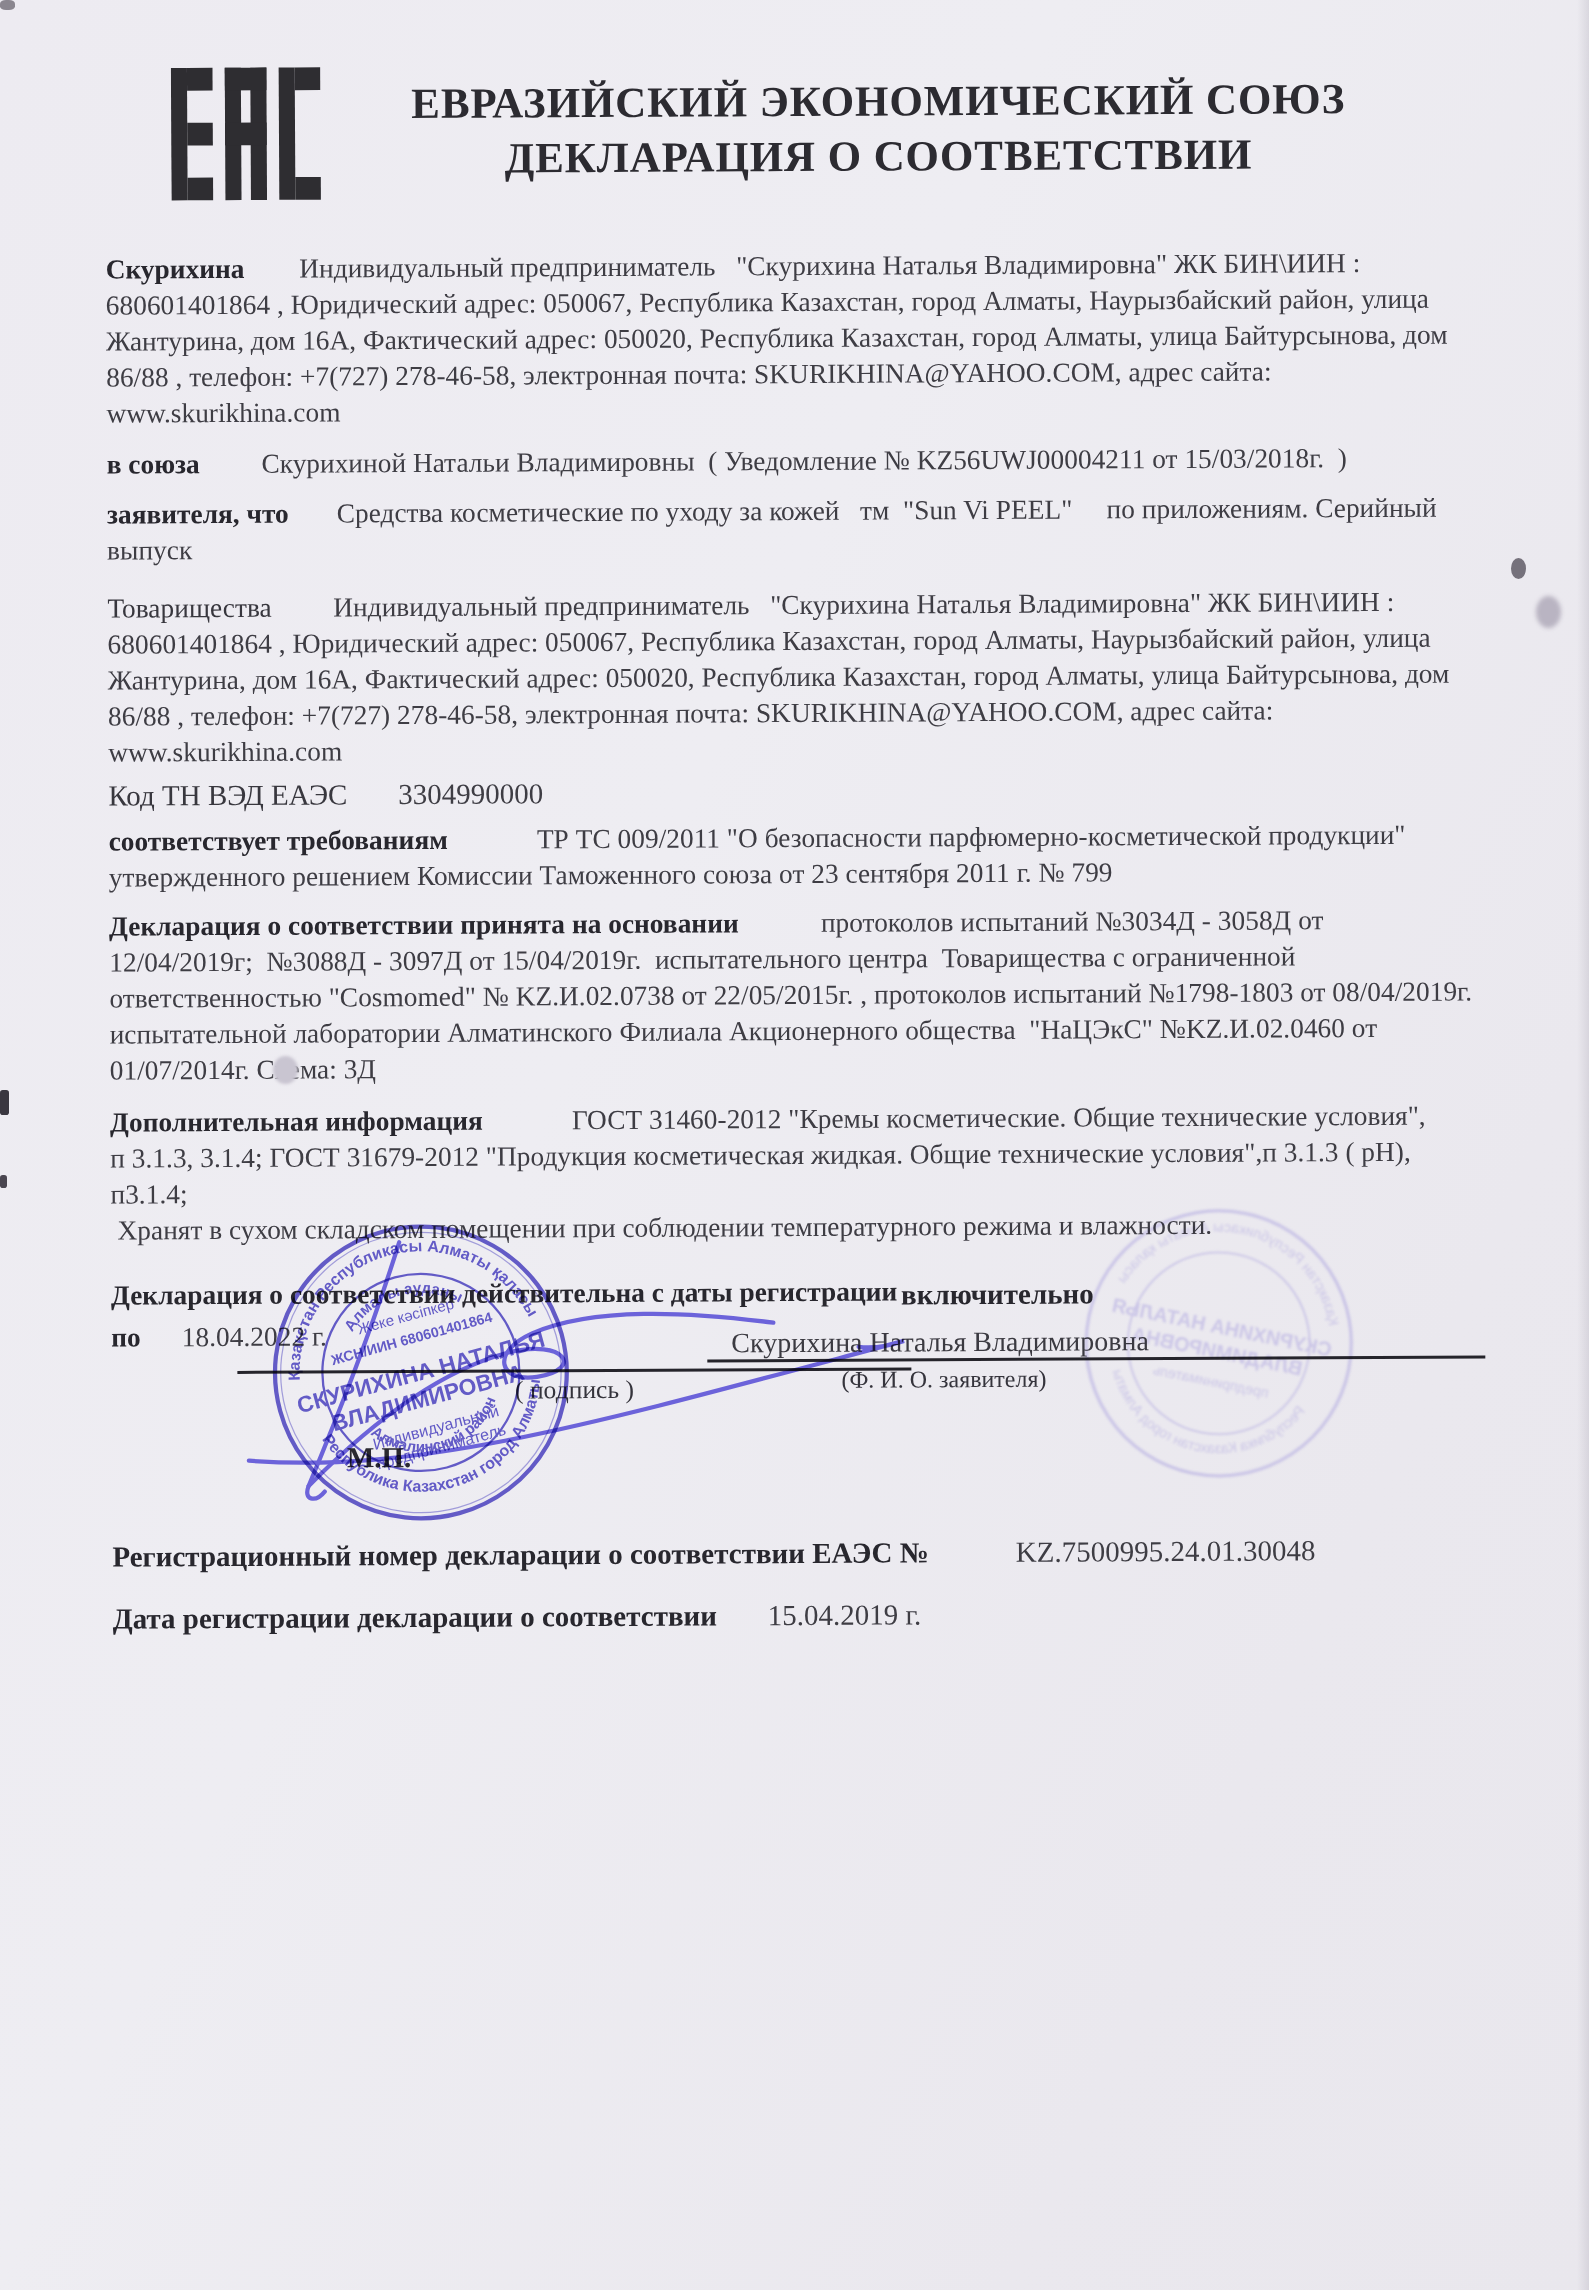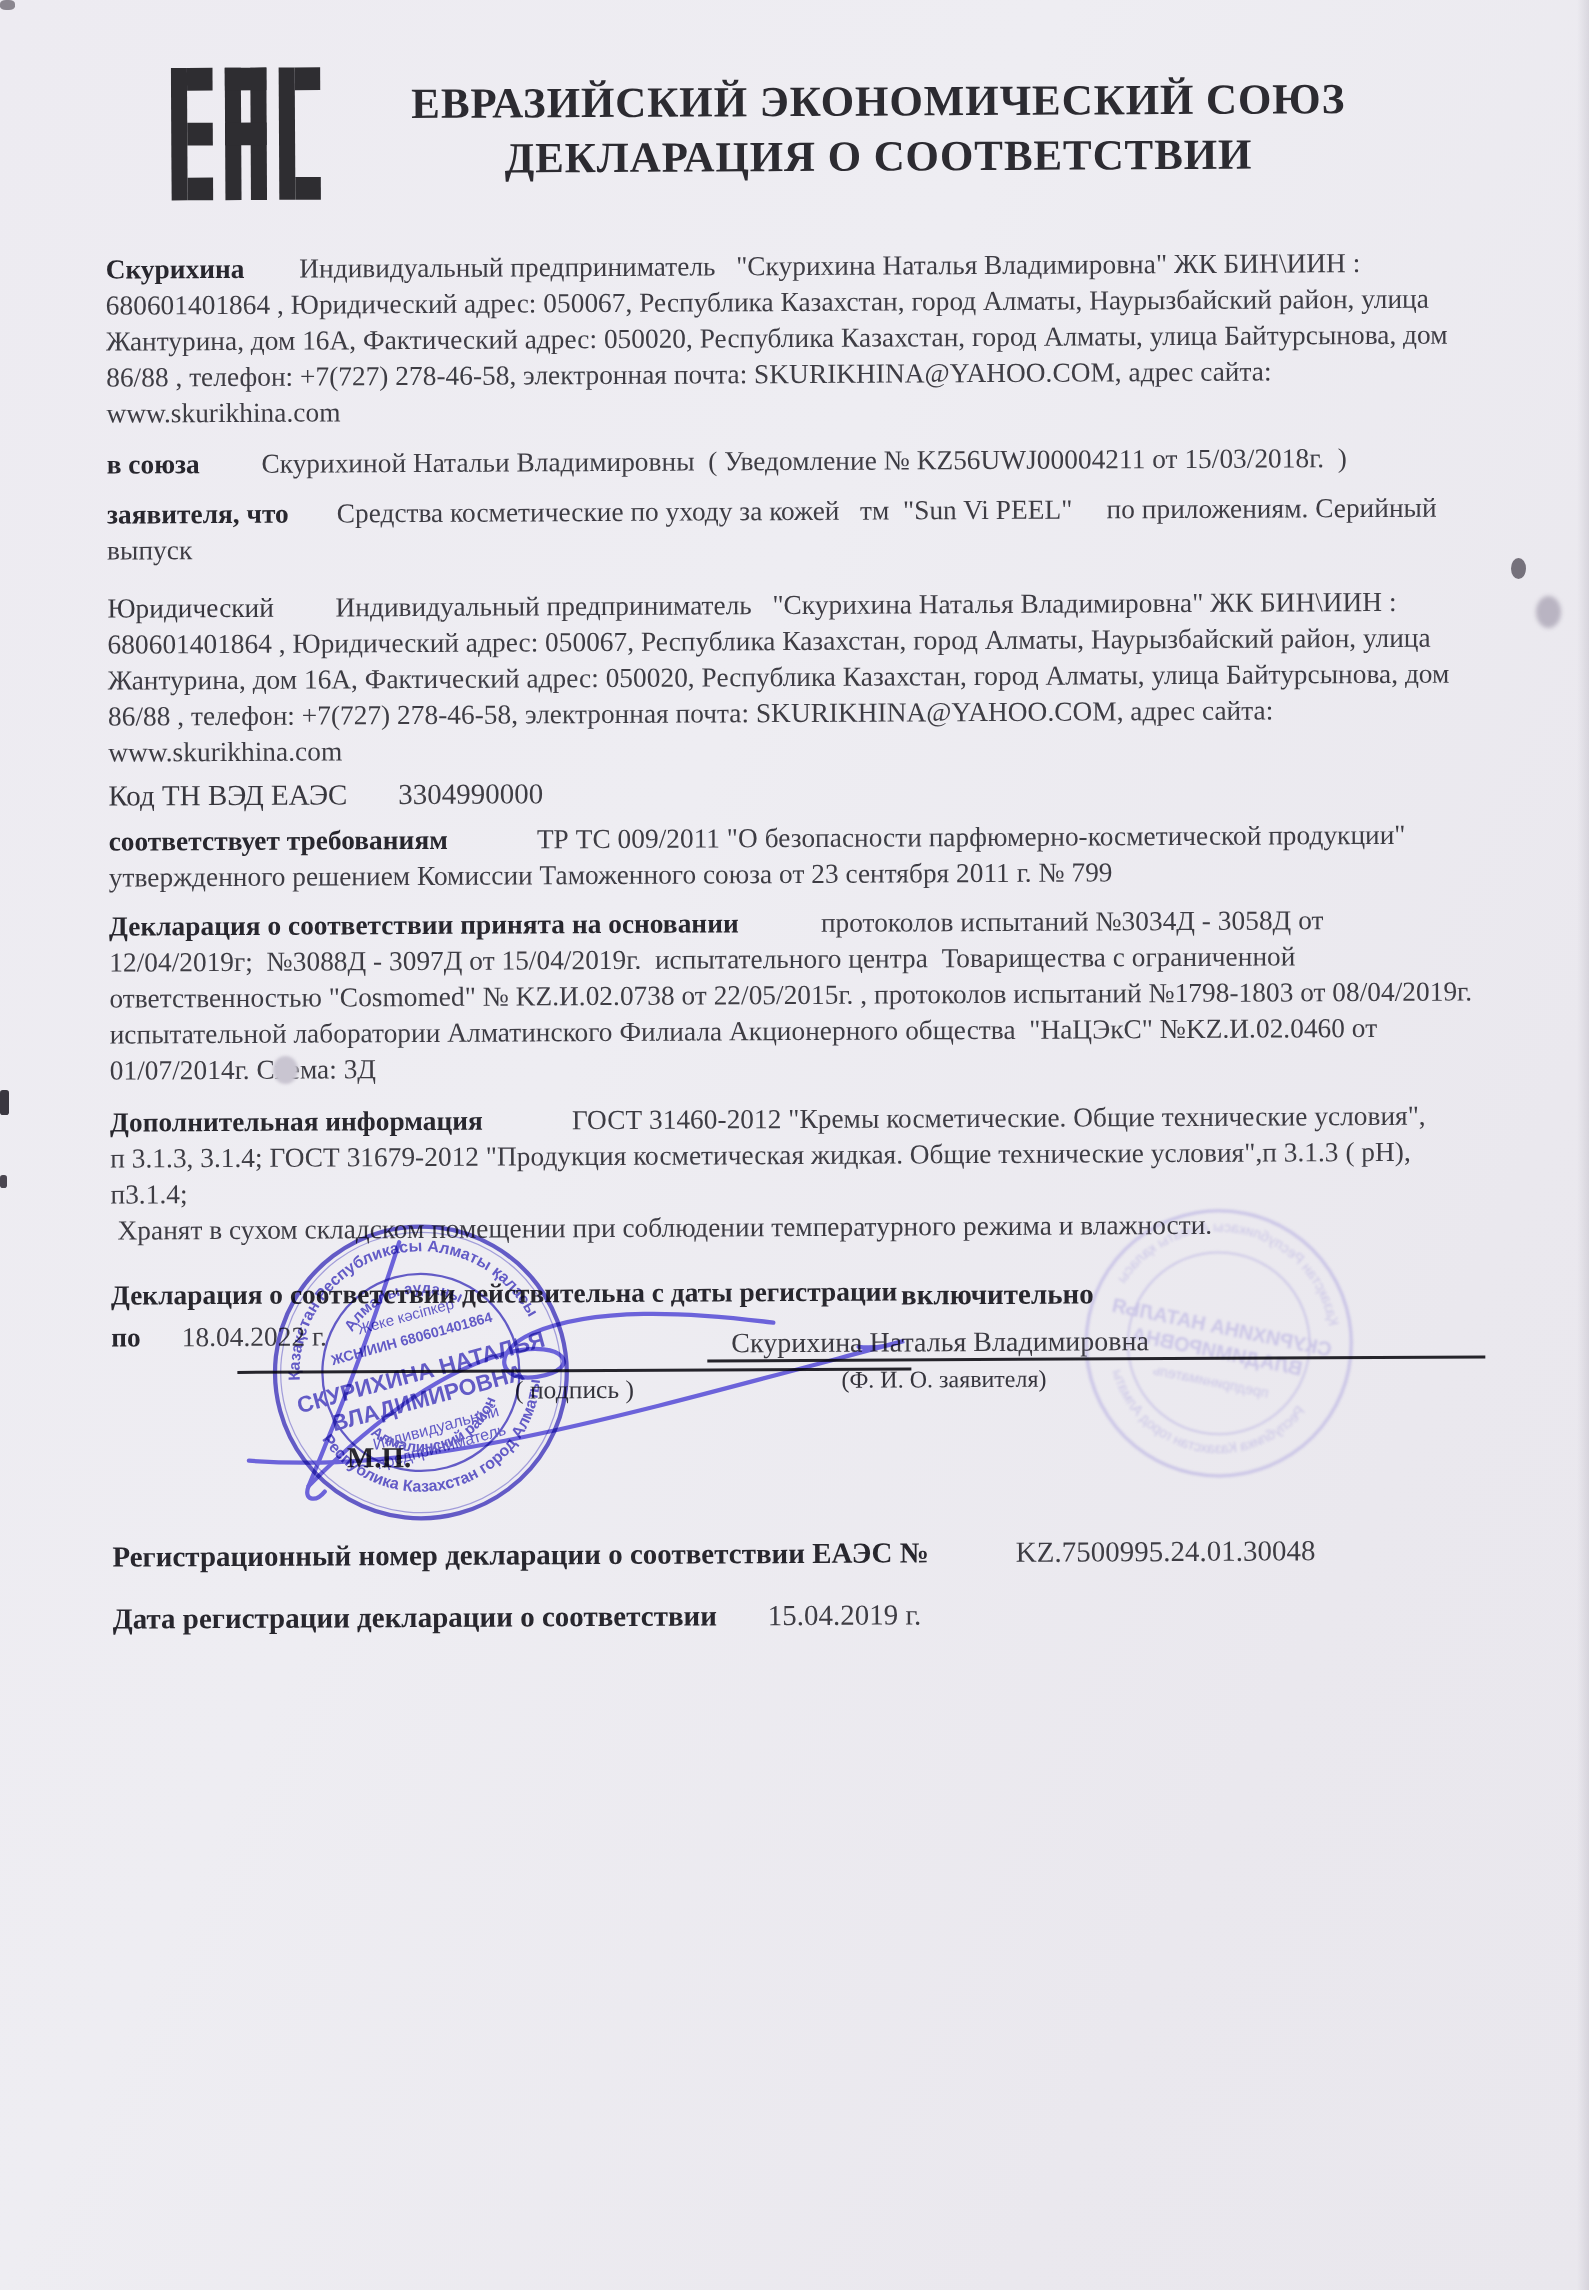--- a/index.html
+++ b/index.html
@@ -61,21 +61,21 @@
 680601401864 , Юридический адрес: 050067, Республика Казахстан, город Алматы, Наурызбайский район, улица
 Жантурина, дом 16А, Фактический адрес: 050020, Республика Казахстан, город Алматы, улица Байтурсынова, дом
 86/88 , телефон: +7(727) 278-46-58, электронная почта: SKURIKHINA@YAHOO.COM, адрес сайта:
 www.skurikhina.com</span></p>
 
   <p class="blk" style="top:416px"><span class="lbl">в союза</span><span>         Скурихиной Натальи Владимировны  ( Уведомление № KZ56UWJ00004211 от 15/03/2018г.  )</span></p>
 
   <p class="blk" style="top:466px"><span class="lbl">заявителя, что</span><span>       Средства косметические по уходу за кожей   тм  "Sun Vi PEEL"     по приложениям. Серийный
 выпуск</span></p>
 
-  <p class="blk" style="top:560px"><span class="lbl-reg">Юридический</span><span>         Индивидуальный предприниматель   "Скурихина Наталья Владимировна" ЖК БИН\ИИН :
+  <p class="blk" style="top:560px"><span class="lbl-reg">Товарищества</span><span>         Индивидуальный предприниматель   "Скурихина Наталья Владимировна" ЖК БИН\ИИН :
 680601401864 , Юридический адрес: 050067, Республика Казахстан, город Алматы, Наурызбайский район, улица
 Жантурина, дом 16А, Фактический адрес: 050020, Республика Казахстан, город Алматы, улица Байтурсынова, дом
 86/88 , телефон: +7(727) 278-46-58, электронная почта: SKURIKHINA@YAHOO.COM, адрес сайта:
 www.skurikhina.com</span></p>
 
   <p class="blk b31" style="top:744px"><span class="lbl-reg">Код ТН ВЭД ЕАЭС</span><span>       3304990000</span></p>
 
   <p class="blk" style="top:793px"><span class="lbl">соответствует требованиям</span><span>             ТР ТС 009/2011 "О безопасности парфюмерно-косметической продукции"
 утвержденного решением Комиссии Таможенного союза от 23 сентября 2011 г. № 799</span></p>
 

